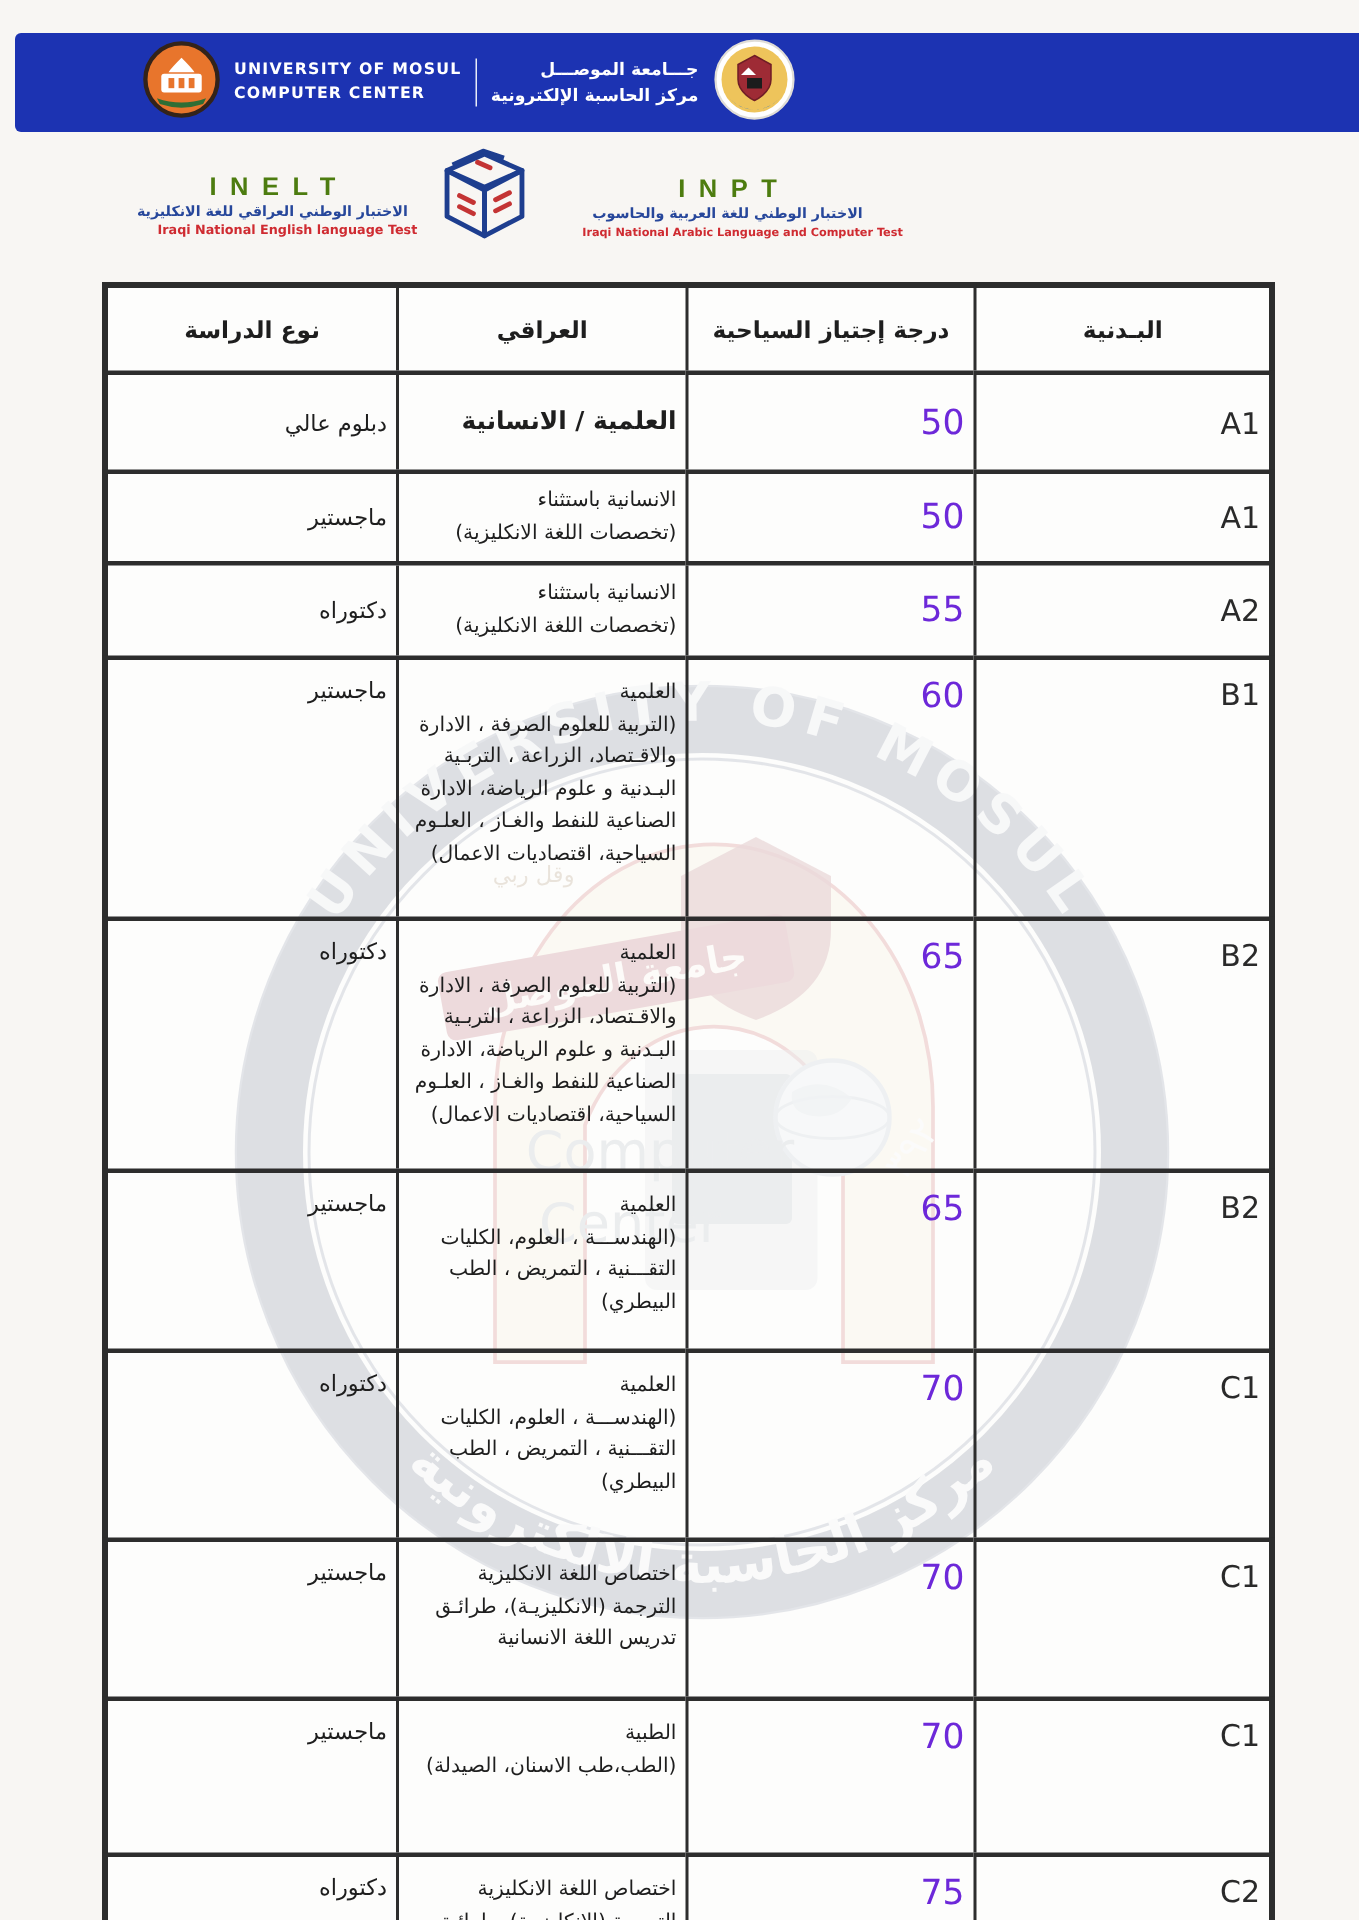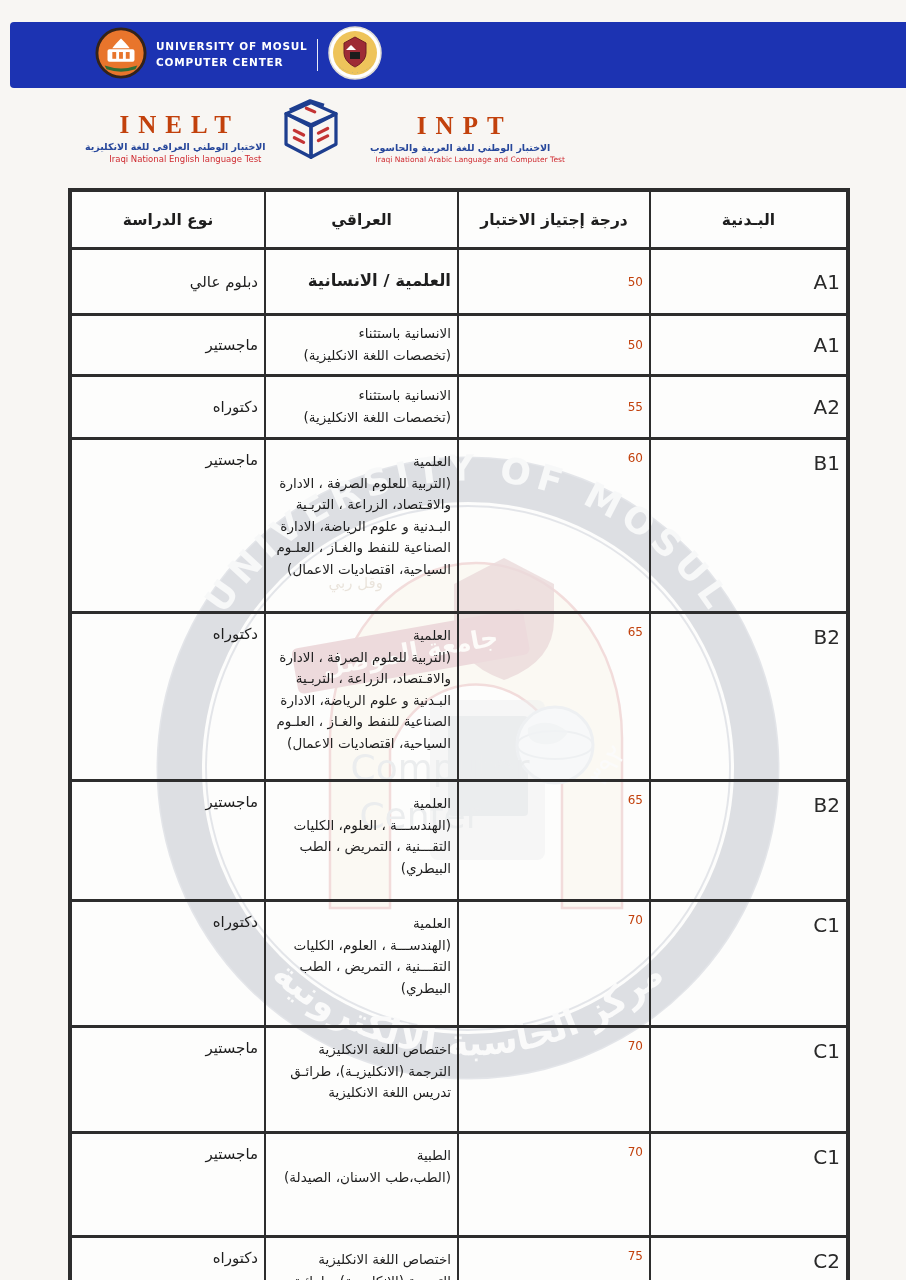--- a/index.html
+++ b/index.html
@@ -16,42 +16,42 @@
   .org-ar{color:#fff;font-size:11.5px;font-weight:bold;text-align:right;
     line-height:1.5;white-space:nowrap;direction:rtl;}
   .banner-title{position:absolute;right:86px;top:50%;transform:translateY(-50%);
     color:#ffffff;font-size:30px;font-weight:bold;direction:rtl;white-space:nowrap;
     -webkit-text-stroke:.6px #ffffff;}
 
   
   .logo-strip{position:absolute;left:85px;top:92px;right:0;height:92px;}
   .logos{position:absolute;left:0;top:6px;display:flex;align-items:center;gap:12px;}
   .test-logo{display:flex;flex-direction:column;align-items:center;line-height:1.25;}
-  .acronym{color:#c2410c;font-size:25px;font-weight:bold;letter-spacing:9px;
-    text-indent:9px;font-family:Liberation Serif, serif;}
+  .acronym{color:#4d7c0f;font-size:17px;font-weight:bold;letter-spacing:9px;
+    text-indent:9px;font-family:Liberation Sans, sans-serif;}
   .sub-ar{color:#27479b;font-size:9.5px;font-weight:bold;direction:rtl;white-space:nowrap;margin-top:1px;}
-  .sub-en{color:#cf2b31;font-size:8.5px;font-weight:normal;white-space:nowrap;margin-top:1px;padding-left:20px;}
+  .sub-en{color:#cf2b31;font-size:8.5px;font-weight:bold;white-space:nowrap;margin-top:1px;padding-left:20px;}
   .inpt .sub-en{font-size:7.5px;}
   .page-title{position:absolute;right:61px;top:50%;transform:translateY(-50%);
     margin:0;color:#161616;font-size:42px;font-weight:bold;direction:rtl;white-space:nowrap;
     -webkit-text-stroke:1.2px #161616;}
 
   
   .table-wrap{position:absolute;left:68px;top:188px;width:778px;background:#fdfdfc;}
   .watermark{position:absolute;left:80px;top:250px;width:640px;height:660px;z-index:0;pointer-events:none;}
   table{position:relative;z-index:1;width:778px;border-collapse:collapse;
     border:4px solid #2d2d2d;table-layout:fixed;direction:rtl;background:transparent;}
   col.c-grade{width:198px}col.c-score{width:192px}col.c-spec{width:193px}col.c-study{width:195px}
   th,td{border:2.5px solid #2d2d2d;border-top-width:3px;border-bottom-width:3px;
     color:#1e1e1e;background:transparent;padding:4px 6px;}
   th{height:47px;font-size:15.5px;font-weight:bold;vertical-align:middle;}
   tbody tr:nth-child(-n+3) td{vertical-align:middle;}
   tbody tr:nth-child(n+4) td{vertical-align:top;padding-top:11px;}
   td.study{font-size:15px;}
-  td.score{font-size:12px;color:#c2410c;}
+  td.score{font-size:23px;color:#6d28d9;}
   td.grade{font-size:20px;color:#2a2a2a;margin-left:12px;}
   td.spec{font-size:13.5px;line-height:1.6;margin-left:24px;}
   td.spec.em{font-size:16.5px;font-weight:bold;}
   .spec-line{white-space:nowrap;}
   tbody tr:nth-child(1) td{height:55px}
   tbody tr:nth-child(2) td{height:50px}
   tbody tr:nth-child(3) td{height:52px}
   tbody tr:nth-child(4) td{height:156px}
   tbody tr:nth-child(5) td{height:150px}
   tbody tr:nth-child(6) td{height:102px}
@@ -77,20 +77,24 @@
           <rect x="25" y="26" width="4" height="7" fill="#e8752c"></rect>
           <rect x="32" y="26" width="4" height="7" fill="#e8752c"></rect>
           <path d="M10 40 q17 6 34 0 l-2 4 q-15 5 -30 0 z" fill="#2f6e35"></path>
         </svg>
       </span>
       <div class="org-en">
         <div>UNIVERSITY OF MOSUL</div>
         <div>COMPUTER CENTER</div>
       </div>
       <div class="org-divider"></div>
+      <div class="org-ar">
+        <div>جـــامعة الموصـــل</div>
+        <div>مركز الحاسبة الإلكترونية</div>
+      </div>
       <span>
         <svg width="56" height="56" viewBox="0 0 56 56">
           <circle cx="28" cy="28" r="26" fill="#ffffff" stroke="#e0ddd6" stroke-width="1.5"></circle>
           <circle cx="28" cy="28" r="22" fill="#eec45b"></circle>
           <path d="M28 12 l11 6 v10 c0 9 -11 14 -11 14 s-11 -5 -11 -14 v-10 z" fill="#9e2b35" stroke="#6f1d26" stroke-width="1"></path>
           <rect x="23" y="27" width="10" height="7" fill="#1c1c1c"></rect>
           <path d="M24 20 q4 4 5 5 h-10 q2 -2 5 -5" fill="#ffffff"></path>
           <path d="M11 40 a22 22 0 0 0 34 0 l-3 3 a22 22 0 0 1 -28 0 z" fill="#3a7bbf"></path>
         </svg>
       </span>
@@ -166,21 +170,21 @@
     <table dir="rtl">
       <colgroup>
         <col class="c-grade">
           <col class="c-score">
           <col class="c-spec">
           <col class="c-study">
       </colgroup>
       <thead>
         <tr>
           <th>البـدنية</th>
-          <th>درجة إجتياز الاختبار</th>
+          <th>درجة إجتياز السياحية</th>
           <th>العراقي</th>
           <th>نوع الدراسة</th>
         </tr>
       </thead>
       <tbody>
           <tr>
             <td class="grade">A1</td>
             <td class="score">50</td>
             <td class="spec em">
               <div class="spec-line">العلمية  / الانسانية</div>
@@ -252,21 +256,21 @@
               <div class="spec-line">البيطري)</div>
             </td>
             <td class="study">دكتوراه</td>
           </tr>
           <tr>
             <td class="grade">C1</td>
             <td class="score">70</td>
             <td class="spec">
               <div class="spec-line">اختصاص اللغة الانكليزية</div>
               <div class="spec-line">الترجمة (الانكليزيـة)، طرائـق</div>
-              <div class="spec-line">تدريس اللغة الانكليزية</div>
+              <div class="spec-line">تدريس اللغة الانسانية</div>
             </td>
             <td class="study">ماجستير</td>
           </tr>
           <tr>
             <td class="grade">C1</td>
             <td class="score">70</td>
             <td class="spec">
               <div class="spec-line">الطبية</div>
               <div class="spec-line">(الطب،طب الاسنان، الصيدلة)</div>
             </td>

